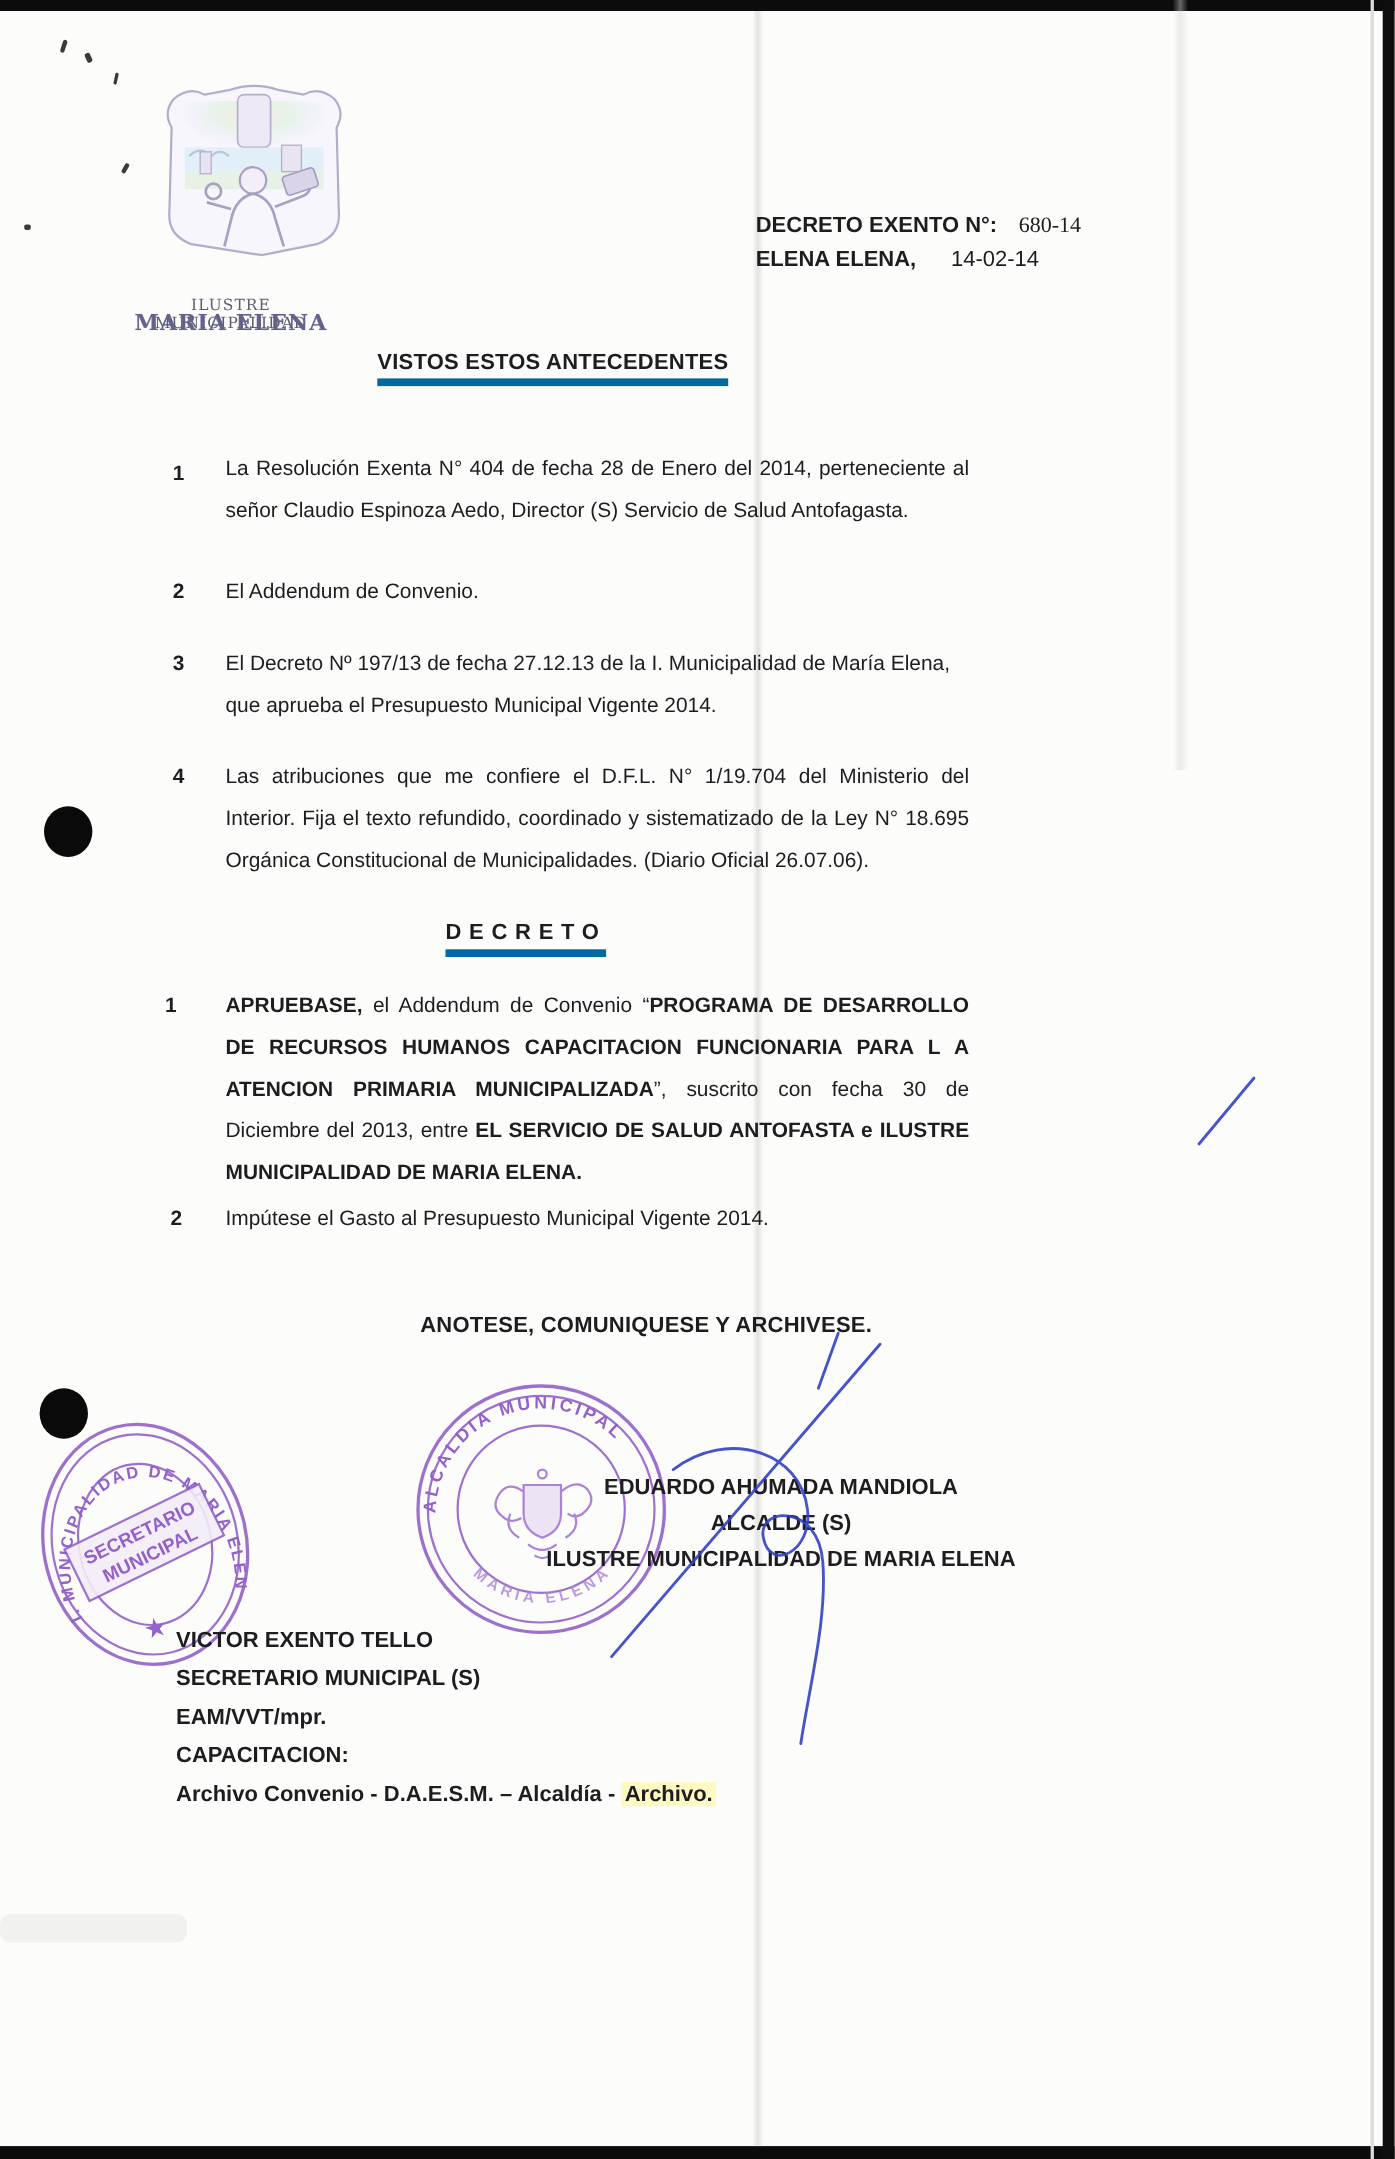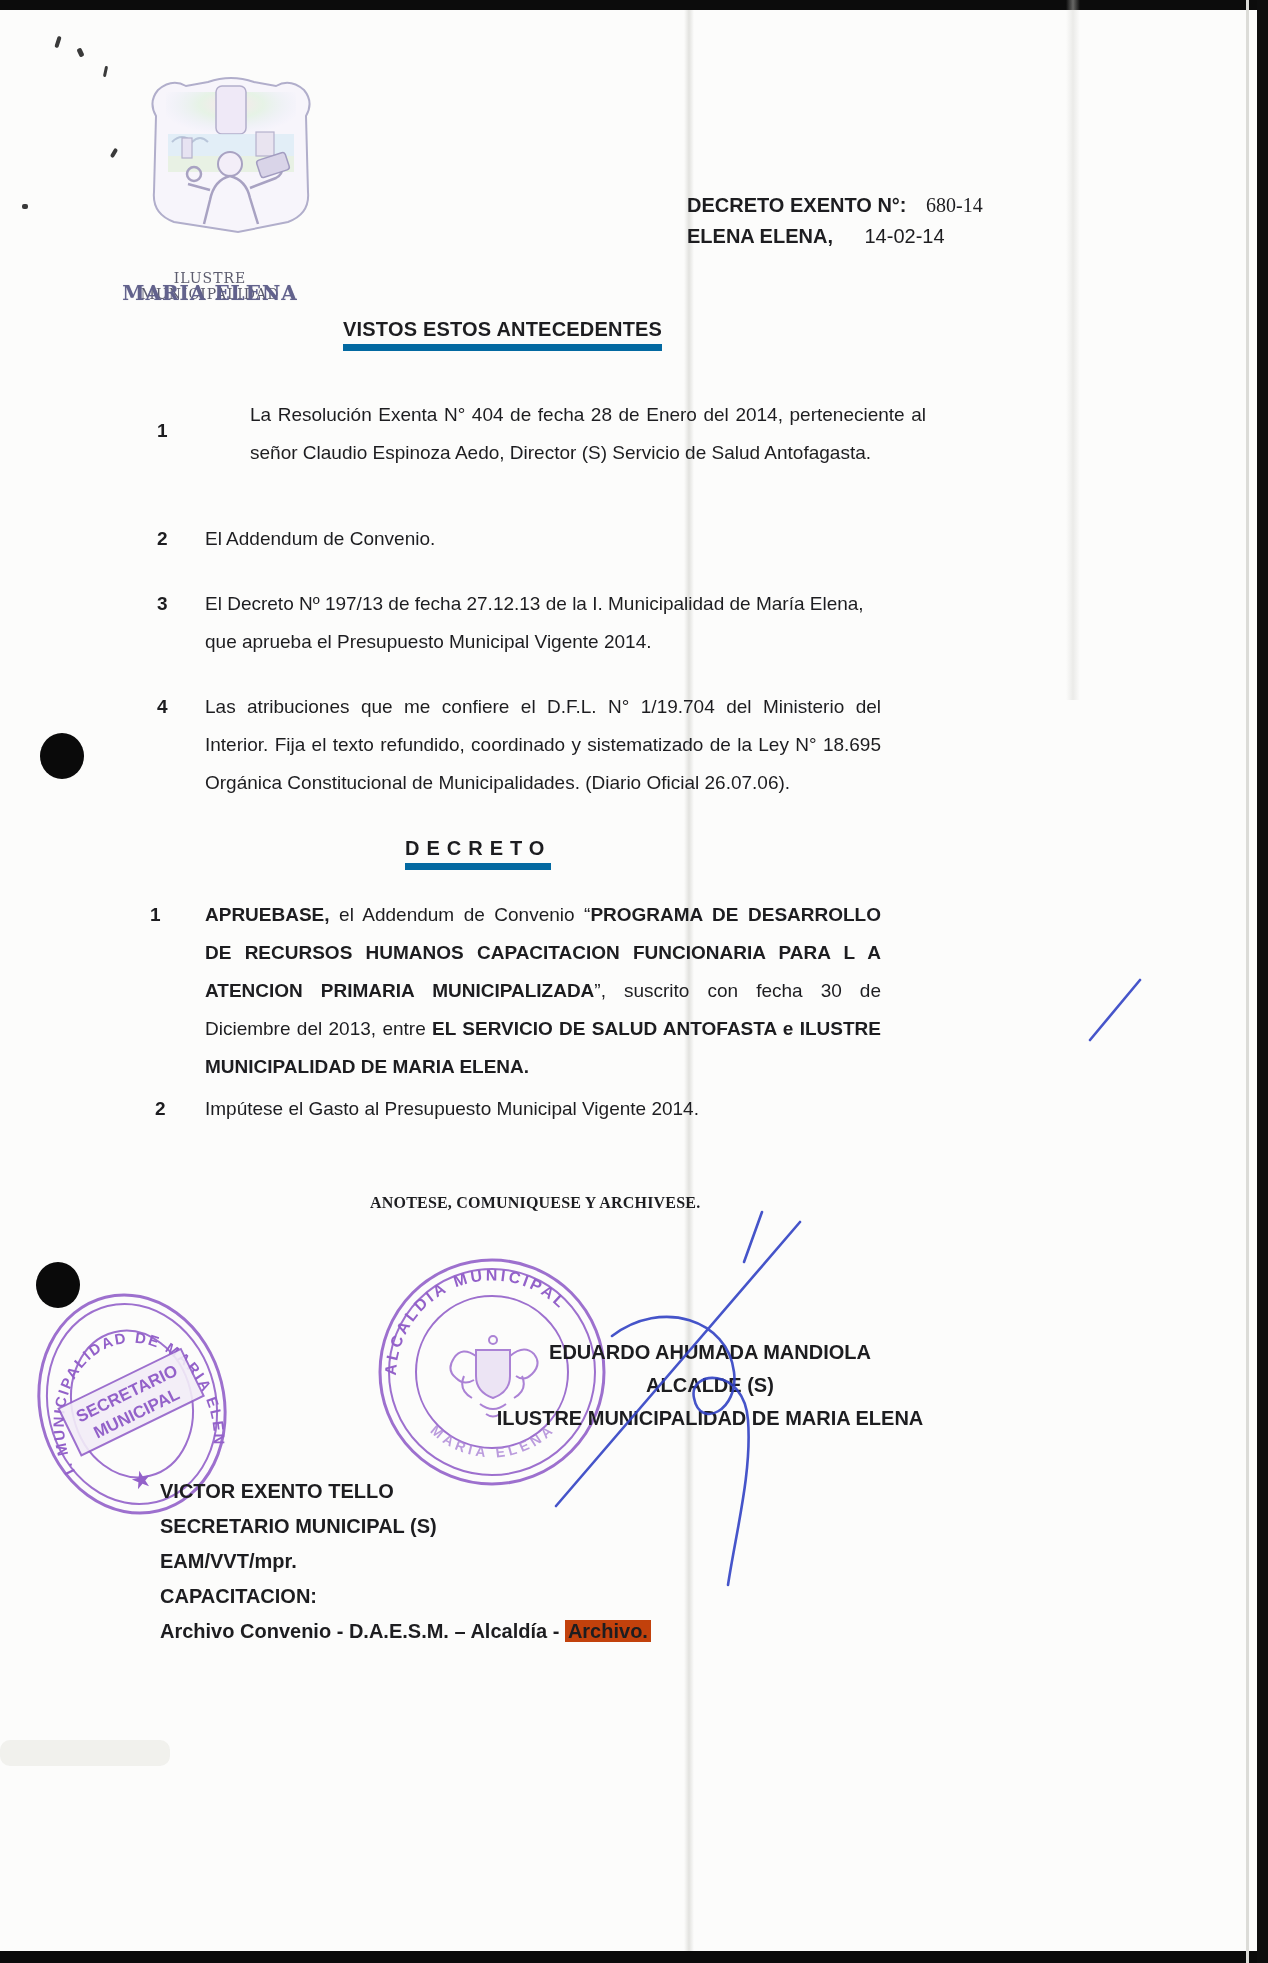--- a/index.html
+++ b/index.html
@@ -32,21 +32,21 @@
   }
   .hdr-line{font-size:20px;line-height:31px;white-space:nowrap;}
   .logo-org{position:absolute;left:120px;top:270px;width:180px;text-align:center;
     font-size:14px;letter-spacing:1px;color:#5c5c6e;font-family:"DejaVu Serif",serif;}
   .logo-name{position:absolute;left:108px;top:281px;width:204px;text-align:center;
     font-size:20px;font-weight:bold;letter-spacing:1px;color:#62628c;
     font-family:"DejaVu Serif",serif;text-shadow:0 0 1px rgba(120,120,160,.4);}
   .sig-right{position:absolute;left:490px;top:1336px;width:440px;text-align:center;
     font-weight:bold;font-size:20px;line-height:33px;}
   .victor{position:absolute;left:160px;top:1474px;font-weight:bold;font-size:20px;line-height:35px;}
-  .closing{position:absolute;left:370px;top:1194px;font-weight:bold;font-size:16px;letter-spacing:.2px;font-family:Liberation Serif, serif;}
+  .closing{position:absolute;left:382px;top:1194px;font-weight:bold;font-size:20px;letter-spacing:.2px;}
   .hl{background:#f8f0a0;padding:0 3px;}
   .stamp{position:absolute;mix-blend-mode:multiply;opacity:.82;}
   .pen{position:absolute;left:0;top:0;pointer-events:none;}
 </style>
 </head>
 <body>
 
 <div class="page">
 
   <div class="scan-bar-top"></div>
@@ -95,21 +95,21 @@
     </div>
     <div class="hdr-line">
       <span class="b">ELENA ELENA,</span>
       <span style="margin-left:26px;">14-02-14</span>
     </div>
   </div>
 
   <div class="heading" style="left:343px;top:318px;">VISTOS ESTOS ANTECEDENTES</div>
 
   <div class="num" style="top:412px;">1</div>
-  <div class="itext just" style="top:396px;margin-left:45px;">La Resolución Exenta N° 404 de fecha 28 de Enero del 2014, perteneciente al señor Claudio Espinoza Aedo, Director (S) Servicio de Salud Antofagasta.</div>
+  <div class="itext just" style="top:408px;">La Resolución Exenta N° 404 de fecha 28 de Enero del 2014, perteneciente al señor Claudio Espinoza Aedo, Director (S) Servicio de Salud Antofagasta.</div>
 
   <div class="num" style="top:520px;">2</div>
   <div class="itext" style="top:520px;">El Addendum de Convenio.</div>
 
   <div class="num" style="top:585px;">3</div>
   <div class="itext" style="top:585px;">El Decreto Nº 197/13  de fecha 27.12.13 de la I. Municipalidad de María Elena, que aprueba el Presupuesto Municipal Vigente 2014.</div>
 
   <div class="num" style="top:688px;">4</div>
   <div class="itext just" style="top:688px;">Las atribuciones que me confiere el D.F.L. N° 1/19.704 del Ministerio del Interior.  Fija el texto refundido, coordinado y sistematizado de la Ley N° 18.695 Orgánica Constitucional de Municipalidades.  (Diario Oficial 26.07.06).</div>
 
@@ -170,21 +170,21 @@
     <div>EDUARDO AHUMADA MANDIOLA</div>
     <div>ALCALDE (S)</div>
     <div>ILUSTRE MUNICIPALIDAD DE MARIA ELENA</div>
   </div>
 
   <div class="victor">
     <div>VICTOR EXENTO TELLO</div>
     <div>SECRETARIO MUNICIPAL (S)</div>
     <div>EAM/VVT/mpr.</div>
     <div>CAPACITACION:</div>
-    <div><span>Archivo Convenio - D.A.E.S.M. – Alcaldía - </span><span class="hl" style="background: #c2410c;">Archivo.</span></div>
+    <div><span>Archivo Convenio - D.A.E.S.M. – Alcaldía - </span><span class="hl" style="background: #fef9c3;">Archivo.</span></div>
   </div>
 
   <svg class="pen" width="1268" height="1963" viewBox="0 0 1268 1963">
     <g stroke="#3242c4" stroke-width="2.6" fill="none" stroke-linecap="round" opacity=".9">
       <path d="M 762,1212 L 744,1262"></path>
       <path d="M 1140,980 L 1090,1040"></path>
       <path d="M 800,1222 L 556,1506"></path>
       <path d="M 612,1336 C 662,1298 728,1320 734,1372 C 739,1410 700,1430 694,1398 C 688,1370 744,1366 748,1420 C 752,1472 736,1532 728,1585"></path>
     </g>
   </svg>

